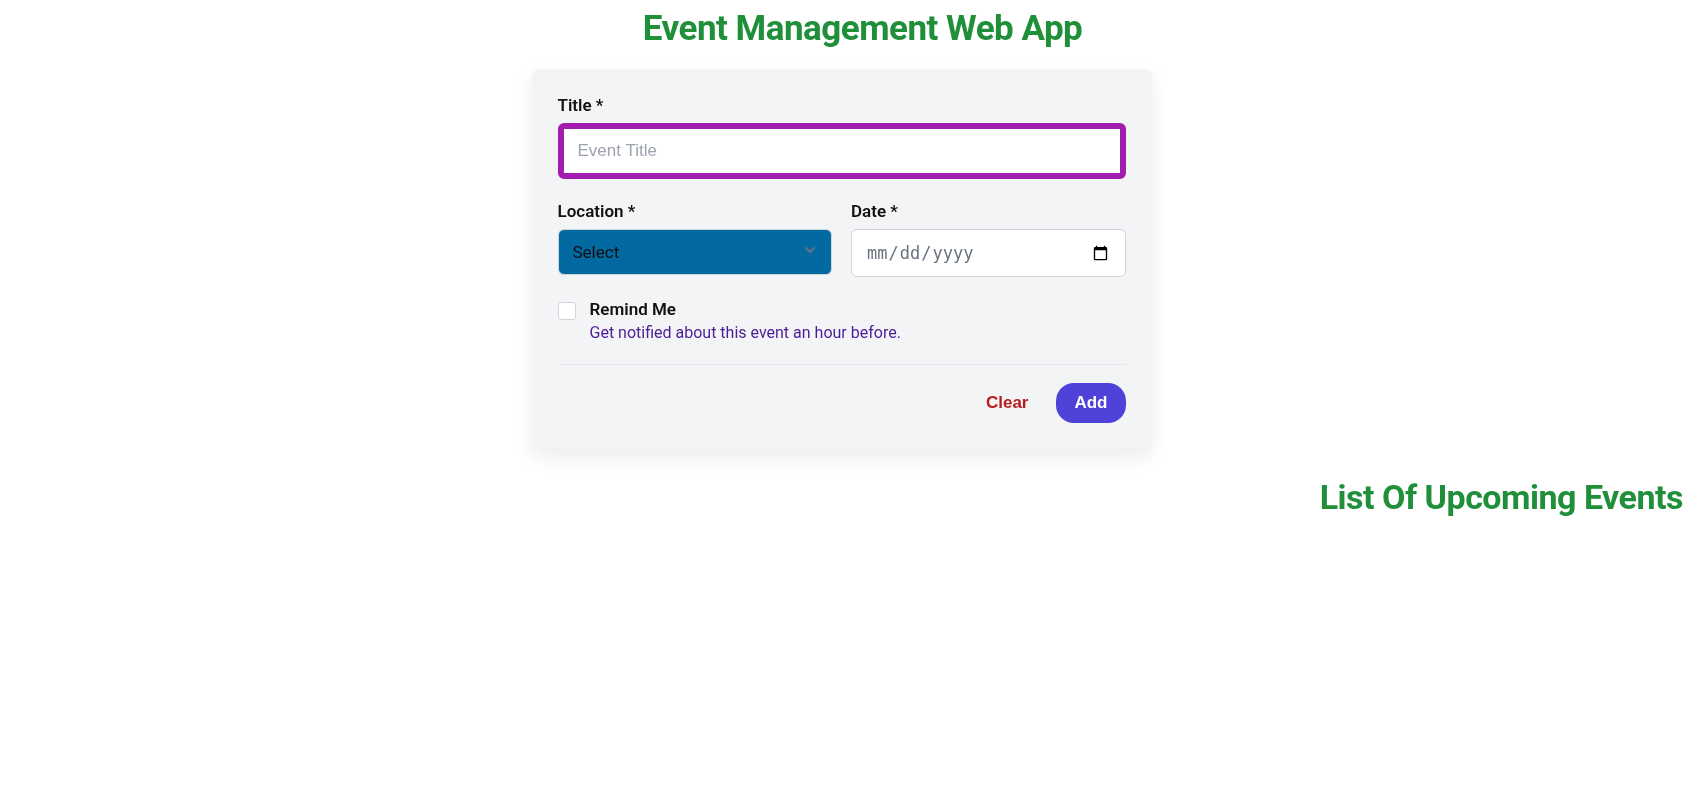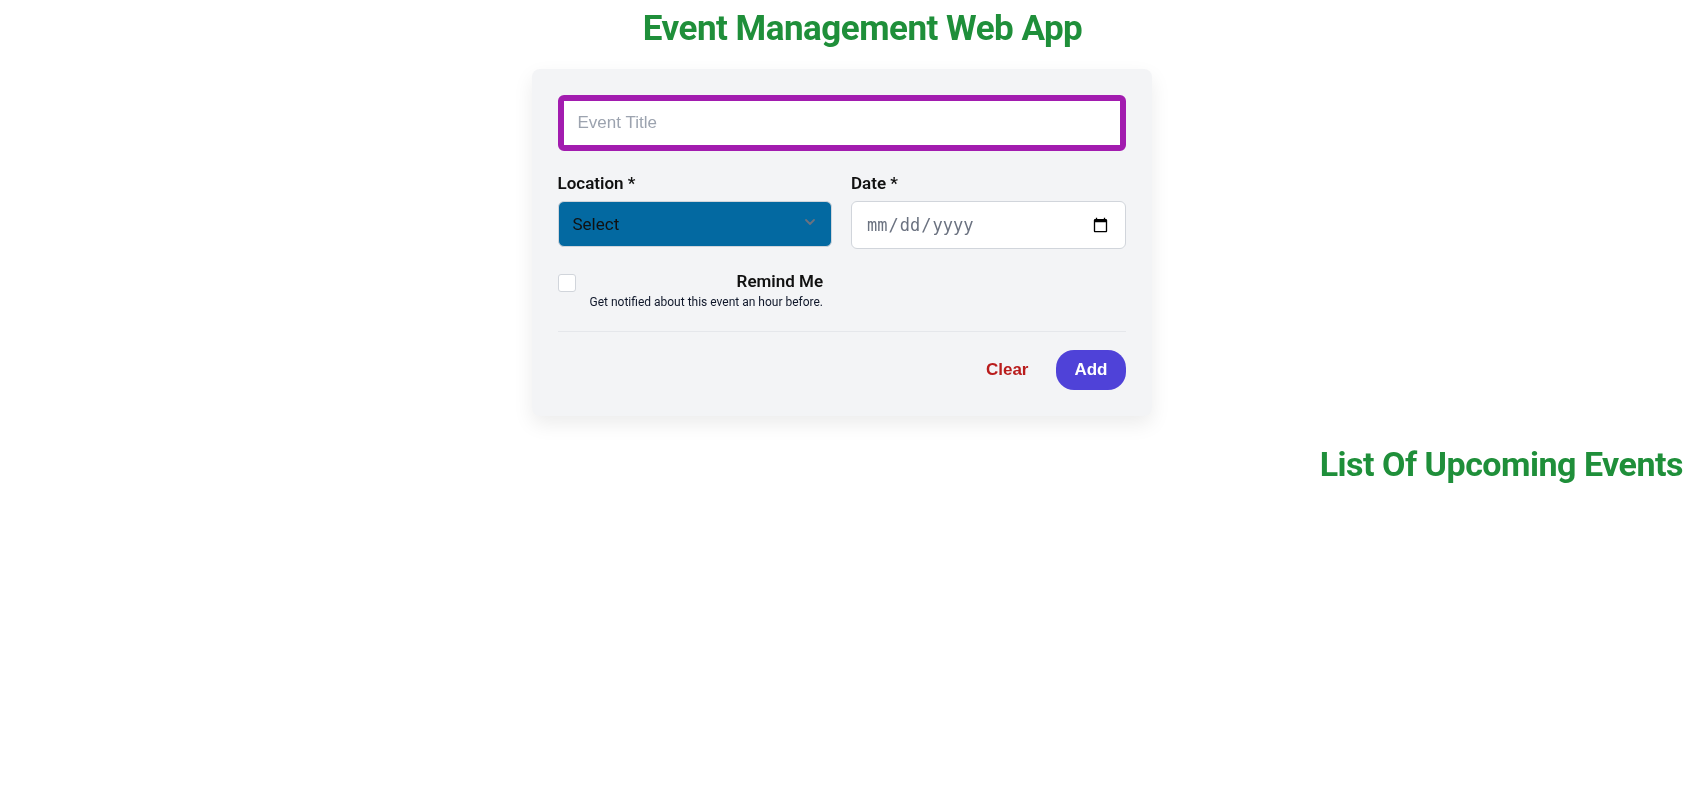--- a/index.html
+++ b/index.html
@@ -113,25 +113,24 @@
     }
     .remind-texts {
       display: flex;
       flex-direction: column;
     }
     .remind-label {
       font-size: 17px;
       font-weight: 600;
       color: #111;
       margin-bottom: 4px;
-      text-align: right;
     }
     .remind-desc {
-      font-size: 12px;
-      color: #0f172a;
+      font-size: 16px;
+      color: #4c1d95;
     }
     .divider {
       height: 1px;
       background: #e5e7eb;
       margin-top: 22px;
       margin-bottom: 18px;
     }
     .button-row {
       display: flex;
       justify-content: flex-end;
@@ -166,20 +165,21 @@
       letter-spacing: -0.5px;
     }
   </style>
 </head>
 <body>
 
 <h1 class="page-title">Event Management Web App</h1>
 
 <div class="form-card">
 
+  <label class="form-label">Title *</label>
   <input type="text" class="text-input" placeholder="Event Title" style="">
 
   <div class="row">
     <div class="col">
       <label class="form-label">Location *</label>
       <div class="select-wrapper">
         <div class="select-input">Select</div>
         <span class="chevron-wrap">
           <svg width="16" height="16" viewBox="0 0 16 16" fill="none">
             <path d="M4 6 L8 10 L12 6" stroke="#6b7280" stroke-width="1.8" stroke-linecap="round" stroke-linejoin="round"></path>

